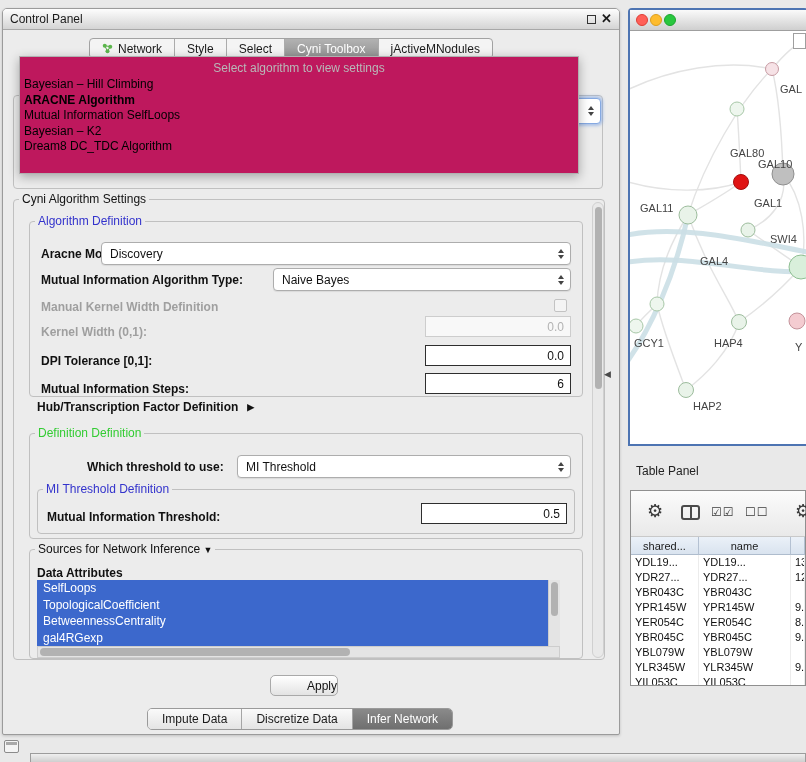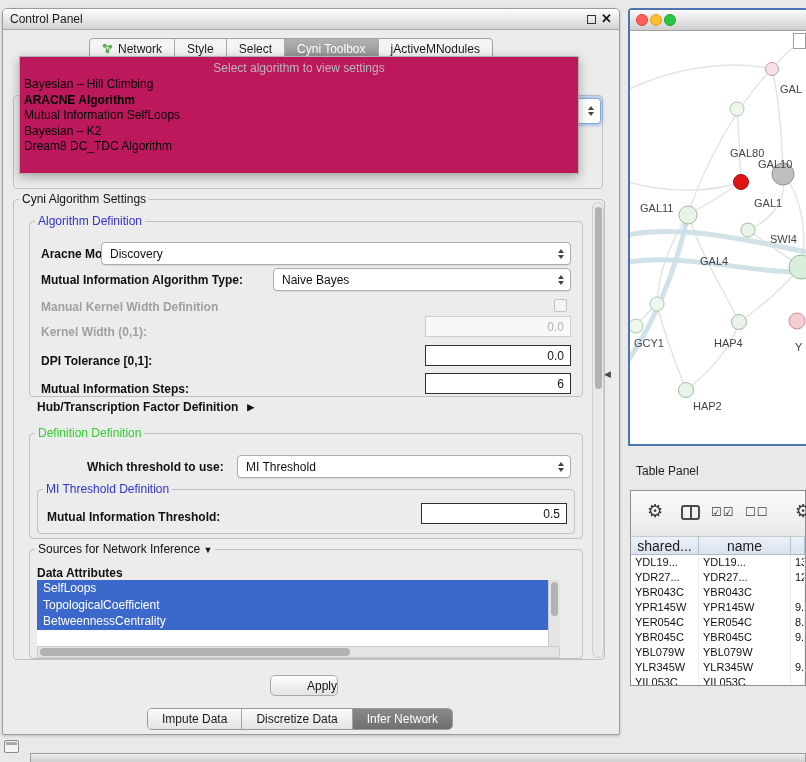--- a/index.html
+++ b/index.html
@@ -86,21 +86,21 @@
   #table-panel-title{position:absolute;left:636px;top:464px;color:#222}
   #table-window{position:absolute;left:630px;top:490px;width:176px;height:196px;background:#fff;border:1px solid #8f8f8f}
   #tw-toolbar{position:absolute;left:0;top:0;right:0;height:46px;background:linear-gradient(#fbfbfb,#e9e9e9);border-bottom:1px solid #c9c9c9}
   .tb-icon{position:absolute;color:#3a3a3a}
   #gear-icon{left:16px;top:9px;font-size:18px}
   #columns-icon{left:50px;top:14px;width:19px;height:15px;border:2px solid #4a4a4a;border-radius:3px;background:linear-gradient(#4a4a4a,#4a4a4a) center/2px 100% no-repeat}
   #check-pair{left:80px;top:14px;letter-spacing:1px}
   #box-pair{left:114px;top:14px;letter-spacing:1px}
   #partial-icon{left:164px;top:9px;font-size:18px}
   #table-header-row{position:absolute;left:0;top:46px;right:0;height:18px;display:flex}
-  .th{background:linear-gradient(#ebf1f8,#d9e3ef);border-right:1px solid #b4c1d2;border-bottom:1px solid #aebccd;font-size:14px;display:flex;align-items:center;justify-content:center;color:#1a1a1a;overflow:hidden;white-space:nowrap}
+  .th{background:linear-gradient(#ebf1f8,#d9e3ef);border-right:1px solid #b4c1d2;border-bottom:1px solid #aebccd;font-size:11px;display:flex;align-items:center;justify-content:center;color:#1a1a1a;overflow:hidden;white-space:nowrap}
   .c0{width:68px;flex:none}
   .c1{width:92px;flex:none}
   .c2{flex:1}
   #table-body{position:absolute;left:0;top:64px;right:0;bottom:0;overflow:hidden}
   .tr{display:flex;height:15px}
   .td{font-size:11px;line-height:15px;padding-left:4px;border-right:1px solid #ececec;white-space:nowrap;overflow:hidden;color:#111}
 
   
   #bottom-strip{position:absolute;left:30px;top:753px;width:776px;height:9px;background:linear-gradient(#efefef,#cfcfcf);border:1px solid #9c9c9c;border-bottom:none}
   #restore-icon{position:absolute;left:4px;top:740px;width:15px;height:13px;border:1px solid #8b8b8b;border-radius:2px;background:#f4f4f4}
@@ -235,20 +235,21 @@
   <span class="group-title" style="left:32px;top:533px">
     <span>Sources for Network Inference</span>
     <span class="tri">▼</span>
   </span>
   <span class="lbl" style="left:34px;top:557px">Data Attributes</span>
   <div id="attr-list">
 
   <div class="attr-row">SelfLoops</div>
       <div class="attr-row">TopologicalCoefficient</div>
       <div class="attr-row">BetweennessCentrality</div>
+      <div class="attr-row">gal4RGexp</div>
       <div id="attr-vsb">
         <div class="sb-thumb"></div>
       </div>
     </div>
   <div id="attr-hsb">
       <div class="sb-thumb"></div>
     </div>
 
   <div id="apply-btn">
       <span>Apply</span>

